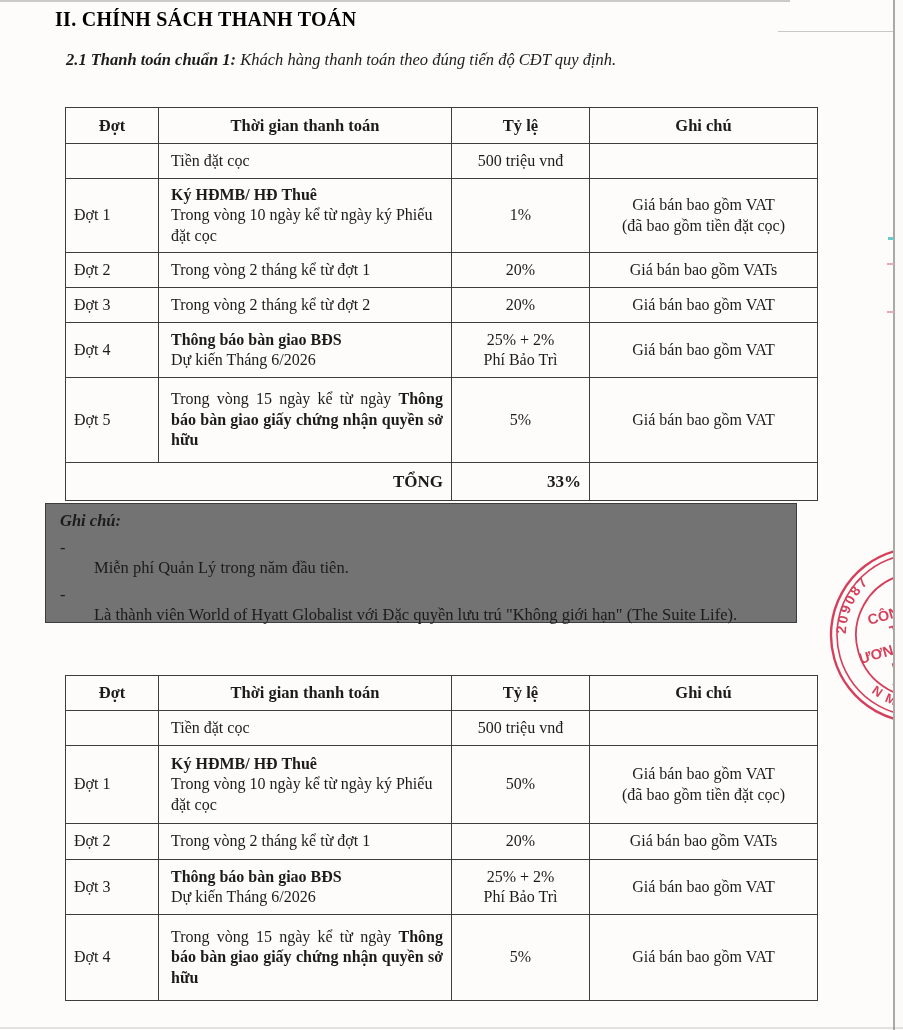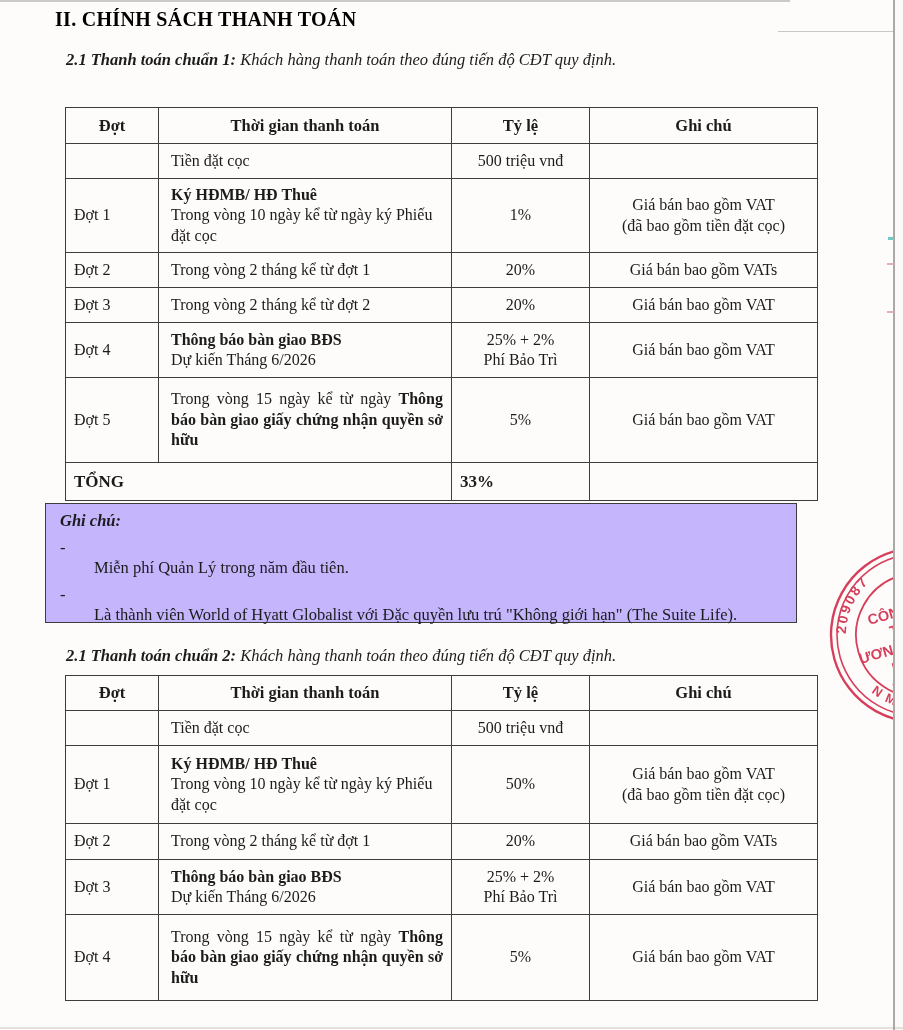--- a/index.html
+++ b/index.html
@@ -38,29 +38,29 @@
   #table2{top:675px;}
   table.pay th, table.pay td{
     border:1.6px solid #3d3d3d;padding:2px 8px;vertical-align:middle;
     overflow:hidden;
   }
   table.pay th{font-size:16.5px;font-weight:bold;text-align:center;}
   .c-dot{}
   .c-time{text-align:left;padding-left:12px !important;}
   .c-rate{text-align:center;}
   .c-note{text-align:center;}
-  .c-total{text-align:left;font-weight:bold;font-size:17px;}
+  .c-total{text-align:right;font-weight:bold;font-size:17px;}
   .jt{text-align:justify;}
   .h35{height:35px;}.h36{height:36px;}.h38{height:38px;}
   .h55{height:55px;}.h74{height:74px;}.h78{height:78px;}
   .h85{height:85px;}.h86{height:86px;}
 
   .notes{
     position:absolute;left:45px;top:503px;width:752px;height:120px;
-    box-sizing:border-box;border:1.8px solid #3d3d3d;background:#c4b5fd;
+    box-sizing:border-box;border:1.8px solid #3d3d3d;background:#737373;
     padding:7px 14px 0 14px;font-size:16.5px;
   }
   .notes-h{font-weight:bold;font-style:italic;}
   .note-row{display:flex;margin-top:7px;}
   .note-dash{width:34px;flex:none;}
   .note-text{max-width:652px;margin-top:20px;}
 
   
   .stamp-clip{
     position:absolute;left:800px;top:533px;width:94px;height:212px;
@@ -158,21 +158,20 @@
     <div class="note-row">
       <span class="note-dash">-</span>
       <span class="note-text">Miễn phí Quản Lý trong năm đầu tiên.</span>
     </div>
     <div class="note-row">
       <span class="note-dash">-</span>
       <span class="note-text">Là thành viên World of Hyatt Globalist với Đặc quyền lưu trú "Không giới hạn" (The Suite Life).</span>
     </div>
   </div>
 
-  <div class="para para2"><span class="bold">2.1 Thanh toán chuẩn 2:</span><span> Khách hàng thanh toán theo đúng tiến độ CĐT quy định.</span></div>
 
   <table class="pay" id="table2">
     <colgroup>
         <col style="width:93px">
         <col style="width:293px">
         <col style="width:138px">
         <col style="width:228px">
       </colgroup>
     <tbody>
         <tr class="h35">

